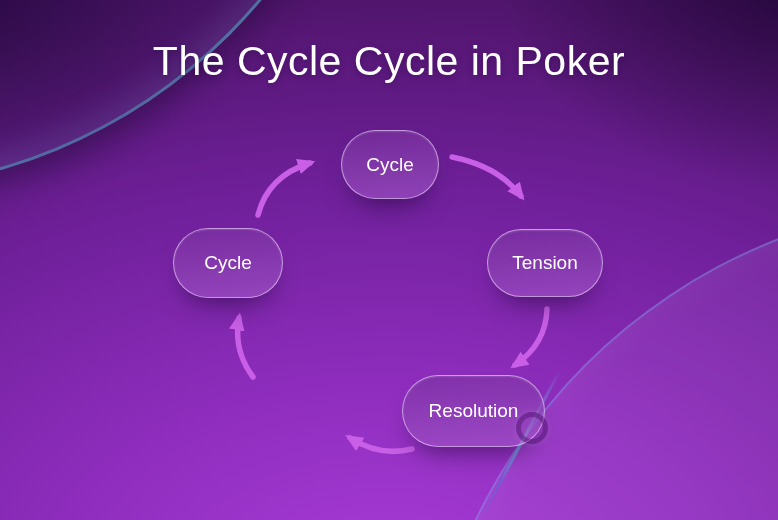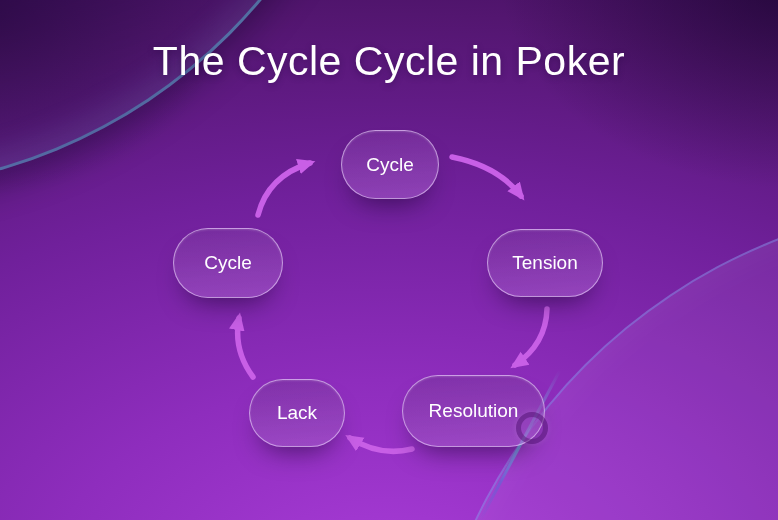--- a/index.html
+++ b/index.html
@@ -97,21 +97,18 @@
 
     <div class="node node-risk">
       <span class="node-label">Cycle</span>
     </div>
     <div class="node node-resolution">
       <span class="node-label">Resolution</span>
     </div>
     <div class="node node-tension">
       <span class="node-label">Tension</span>
     </div>
-    <div class="node node-lack">
-      <span class="node-label">Lack</span>
-    </div>
     <div class="node node-desire">
       <span class="node-label">Cycle</span>
     </div>
 
   </div>
 </div>
 
 </body></html>

